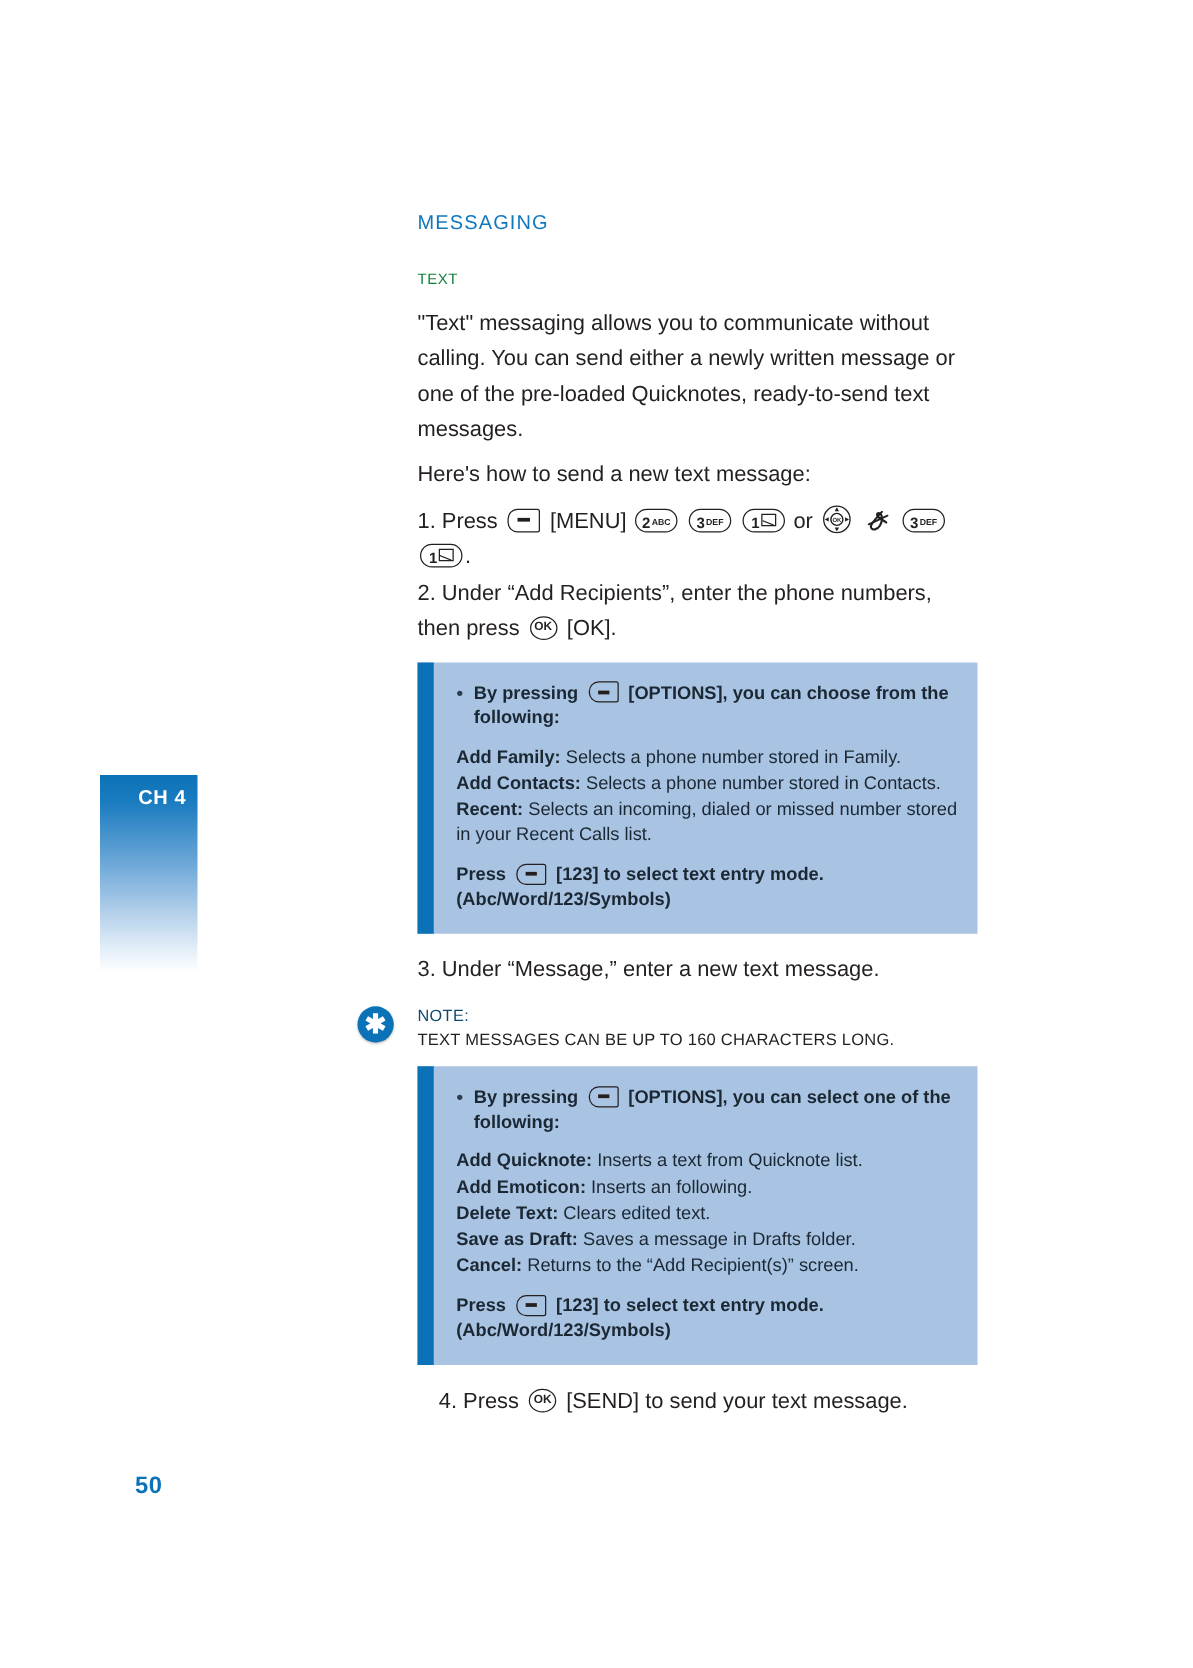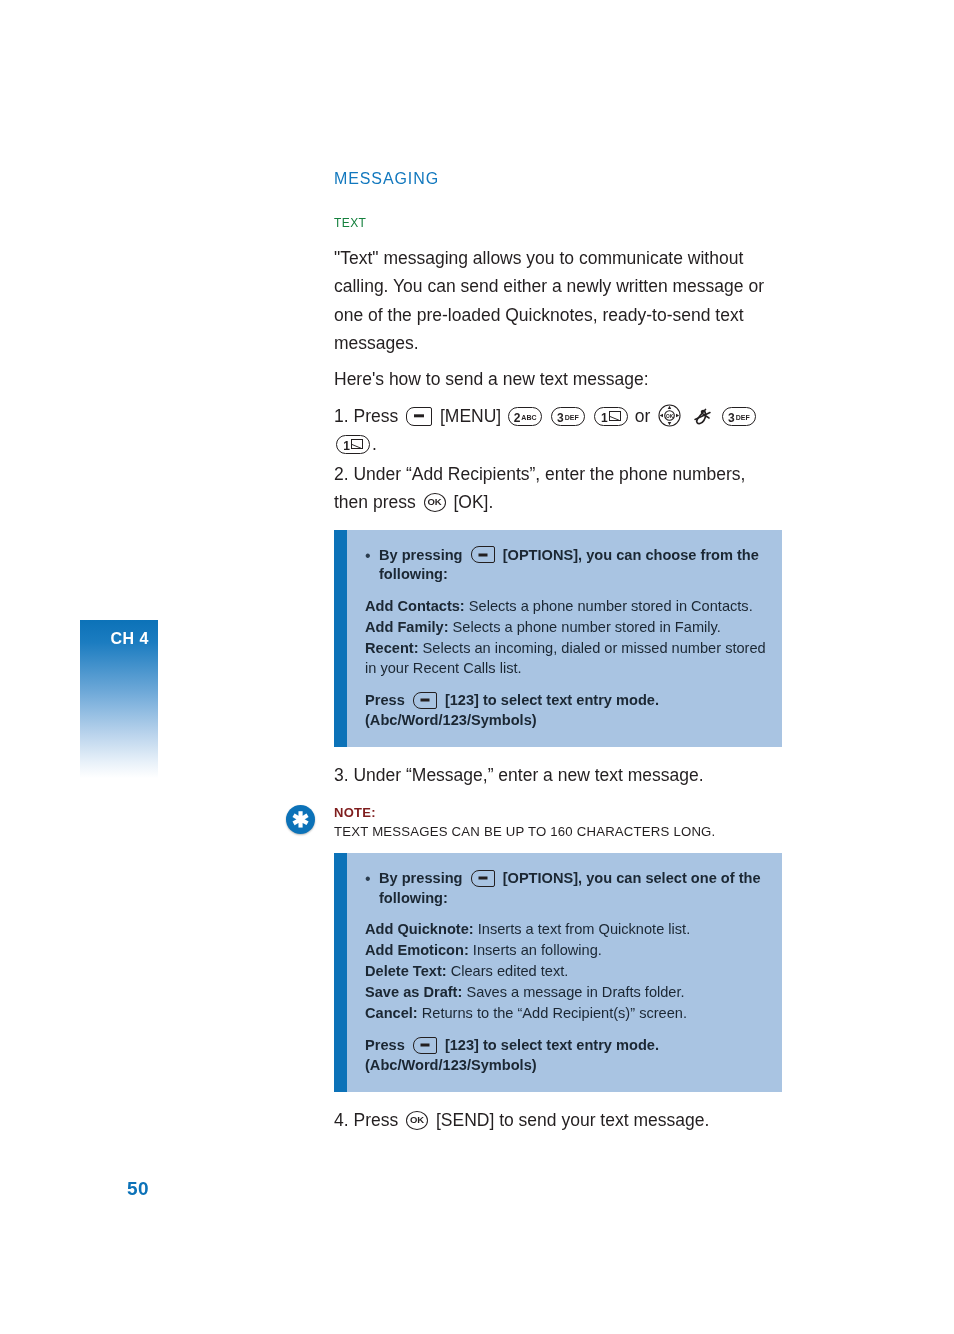--- a/index.html
+++ b/index.html
@@ -31,21 +31,21 @@
     right: 9px;
     color: #ffffff;
     font-size: 16px;
     font-weight: bold;
     letter-spacing: 0.5px;
   }
 
   
   .page-number {
     position: absolute;
-    left: 127px;
+    left: 108px;
     top: 1178px;
     color: #0c72b8;
     font-size: 19px;
     font-weight: bold;
     letter-spacing: 0.5px;
   }
 
   
   .content {
     position: absolute;
@@ -85,20 +85,21 @@
   }
 
   p.step {
     font-size: 17.5px;
     line-height: 1.6;
     margin: 0 0 2px 0;
     color: #231f20;
   }
   p.step-last {
     margin-bottom: 0;
+    margin-left: 17px;
   }
 
   .italic-note {
     font-size: 17.5px;
     line-height: 1.42;
     font-style: italic;
     margin: 16px 0 14px 0;
     color: #231f20;
   }
 
@@ -294,24 +295,24 @@
     background: #0c72b8;
     color: #ffffff;
     text-align: center;
     line-height: 30px;
     font-size: 21px;
     font-weight: bold;
     box-shadow: 0 1px 2px rgba(0,0,0,0.28);
   }
   .note-label {
     font-size: 13px;
-    font-weight: bold;
+    font-weight: normal;
     letter-spacing: 0.3px;
     margin: 0 0 4px 0;
-    color: #7f1d1d;
+    color: #0c4a6e;
   }
   .note-text {
     font-size: 13.2px;
     letter-spacing: 0.2px;
     margin: 0;
     color: #231f20;
   }
 </style>
 </head>
 <body>
@@ -372,22 +373,22 @@
     <div class="callout-body">
       <div class="callout-lead">
         <span class="callout-bullet">•</span>
         <span class="callout-lead-text">
           <span>By pressing</span>
           <span class="icon softkey"></span>
           <span>[OPTIONS], you can choose from the following:</span>
         </span>
       </div>
       <div class="option-list">
+        <div class="option-line"><b>Add Family:</b><span> Selects a phone number stored in Family.</span></div>
         <div class="option-line"><b>Add Contacts:</b><span> Selects a phone number stored in Contacts.</span></div>
-        <div class="option-line"><b>Add Family:</b><span> Selects a phone number stored in Family.</span></div>
         <div class="option-line"><b>Recent:</b><span> Selects an incoming, dialed or missed number stored in your Recent Calls list.</span></div>
       </div>
       <div class="callout-press">
         <span>Press</span>
         <span class="icon softkey"></span>
         <span>[123] to select text entry mode. (Abc/Word/123/Symbols)</span>
       </div>
     </div>
   </div>
 

